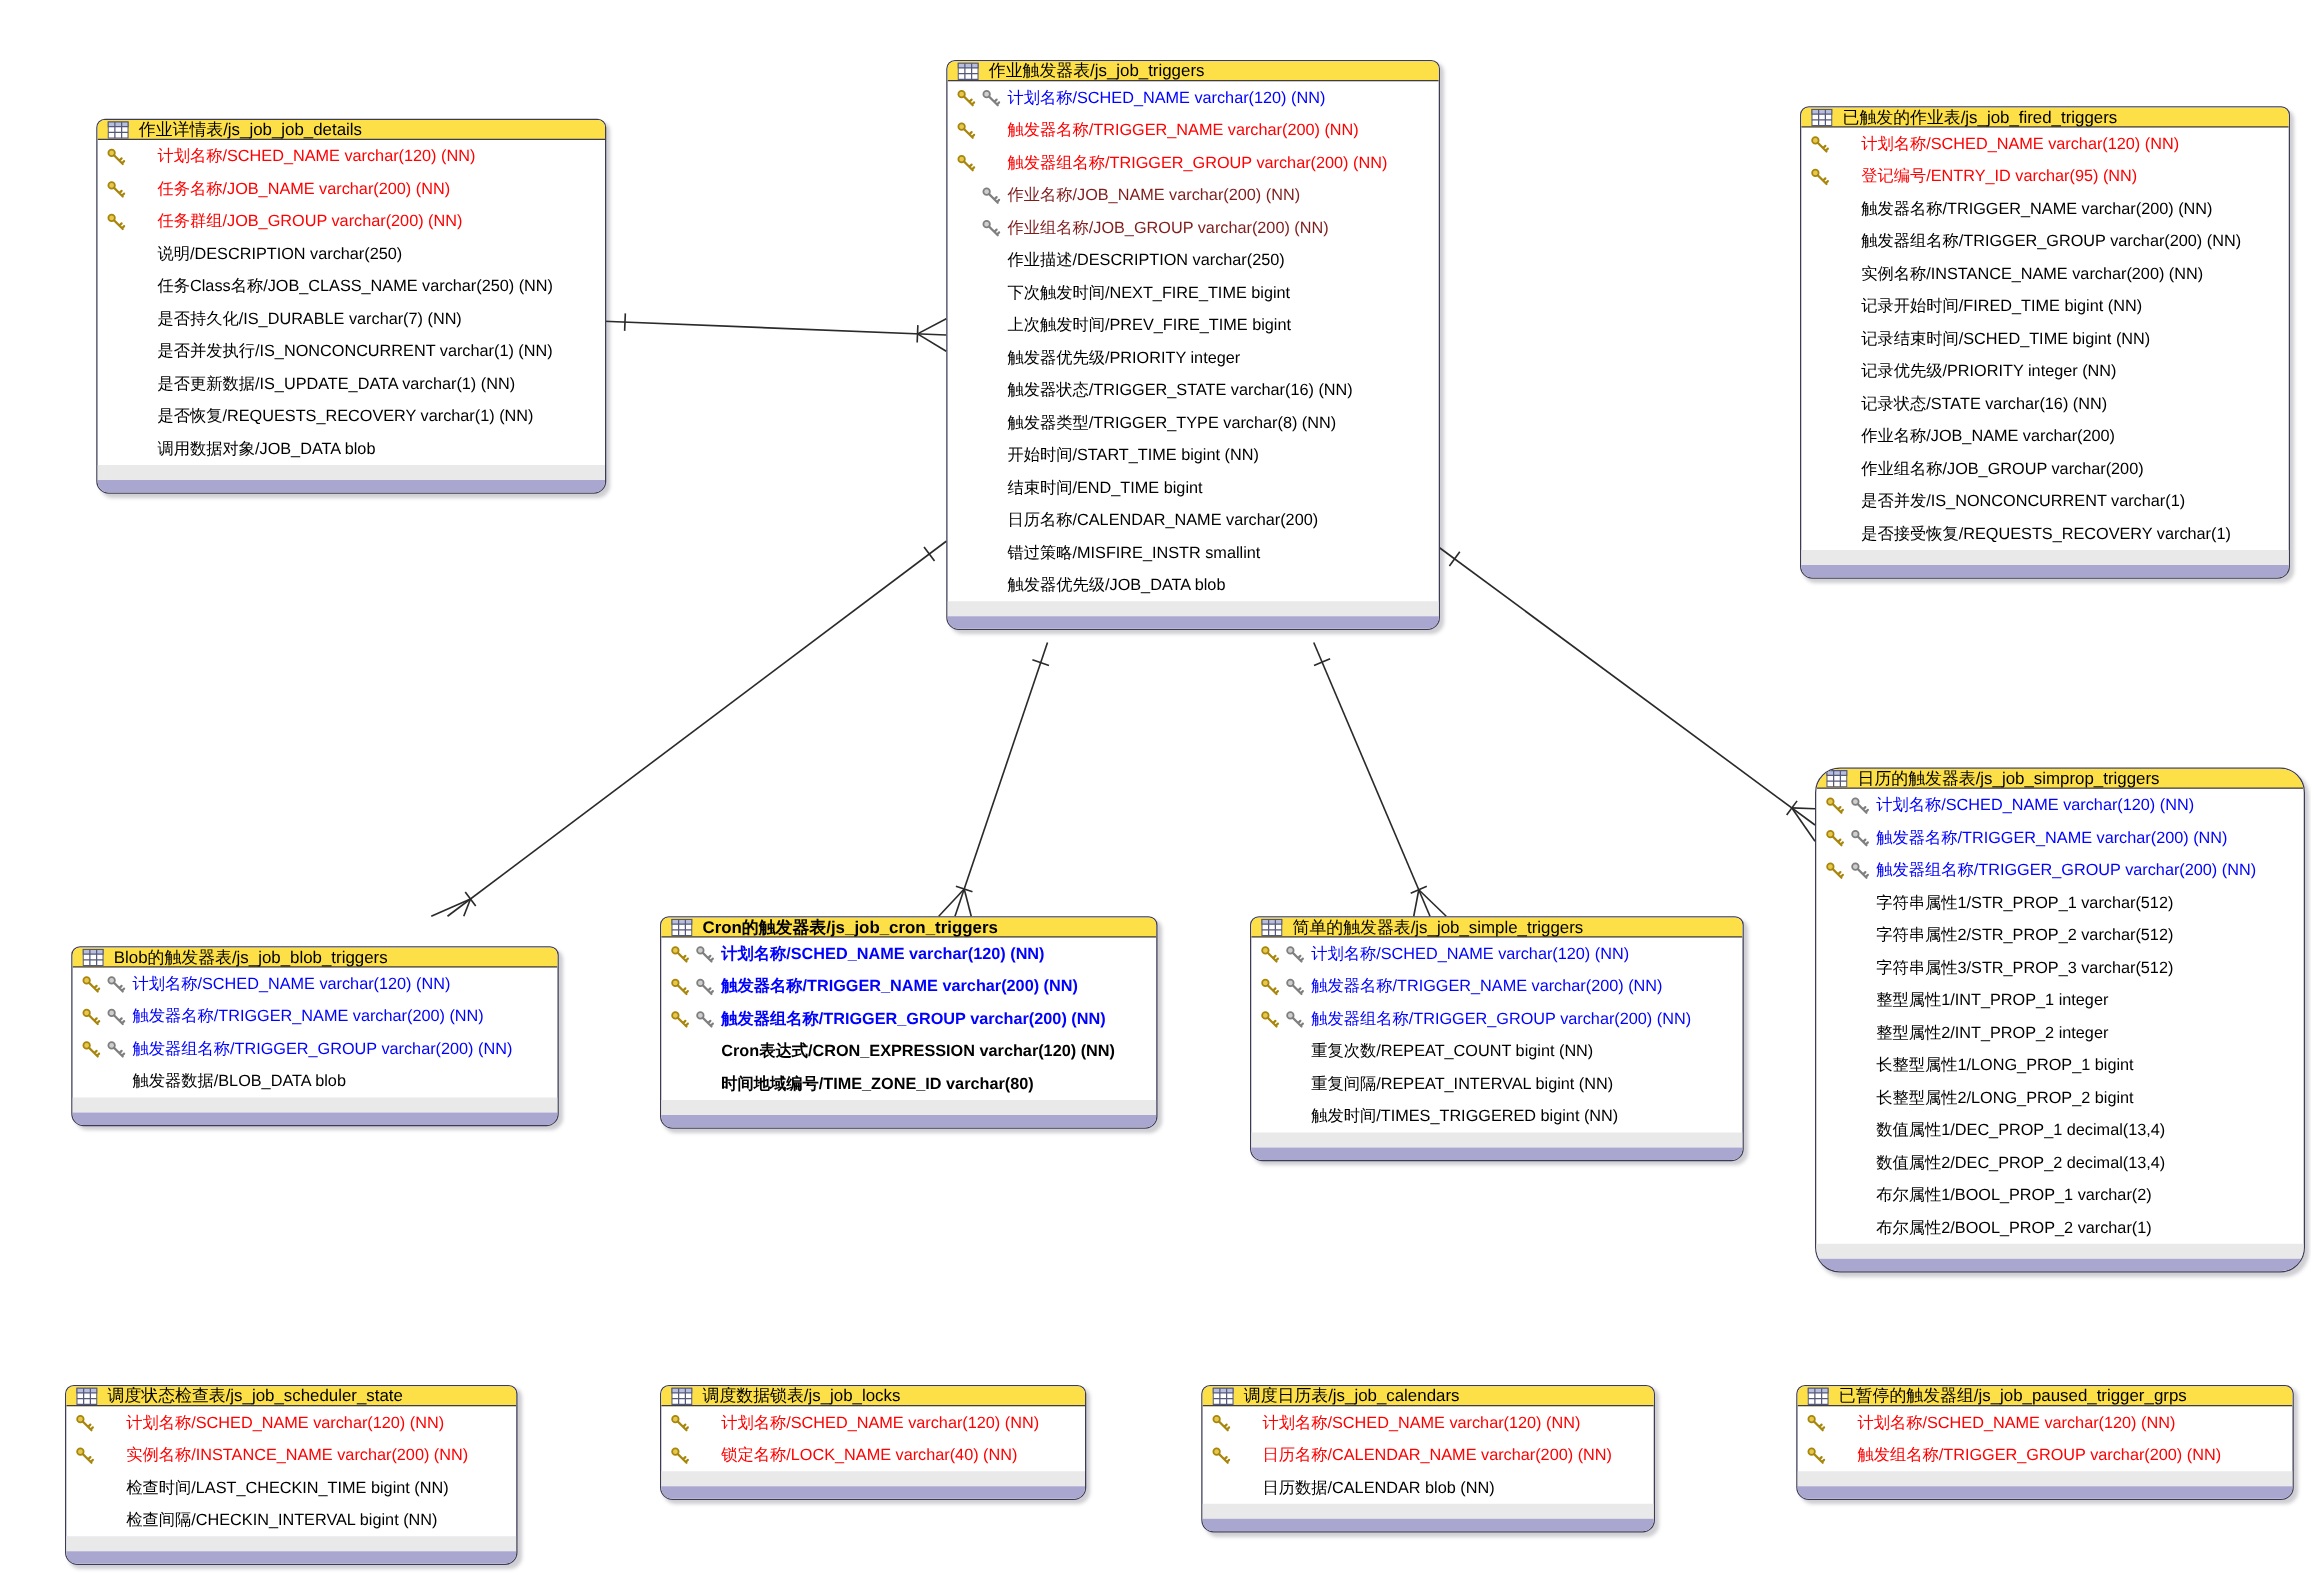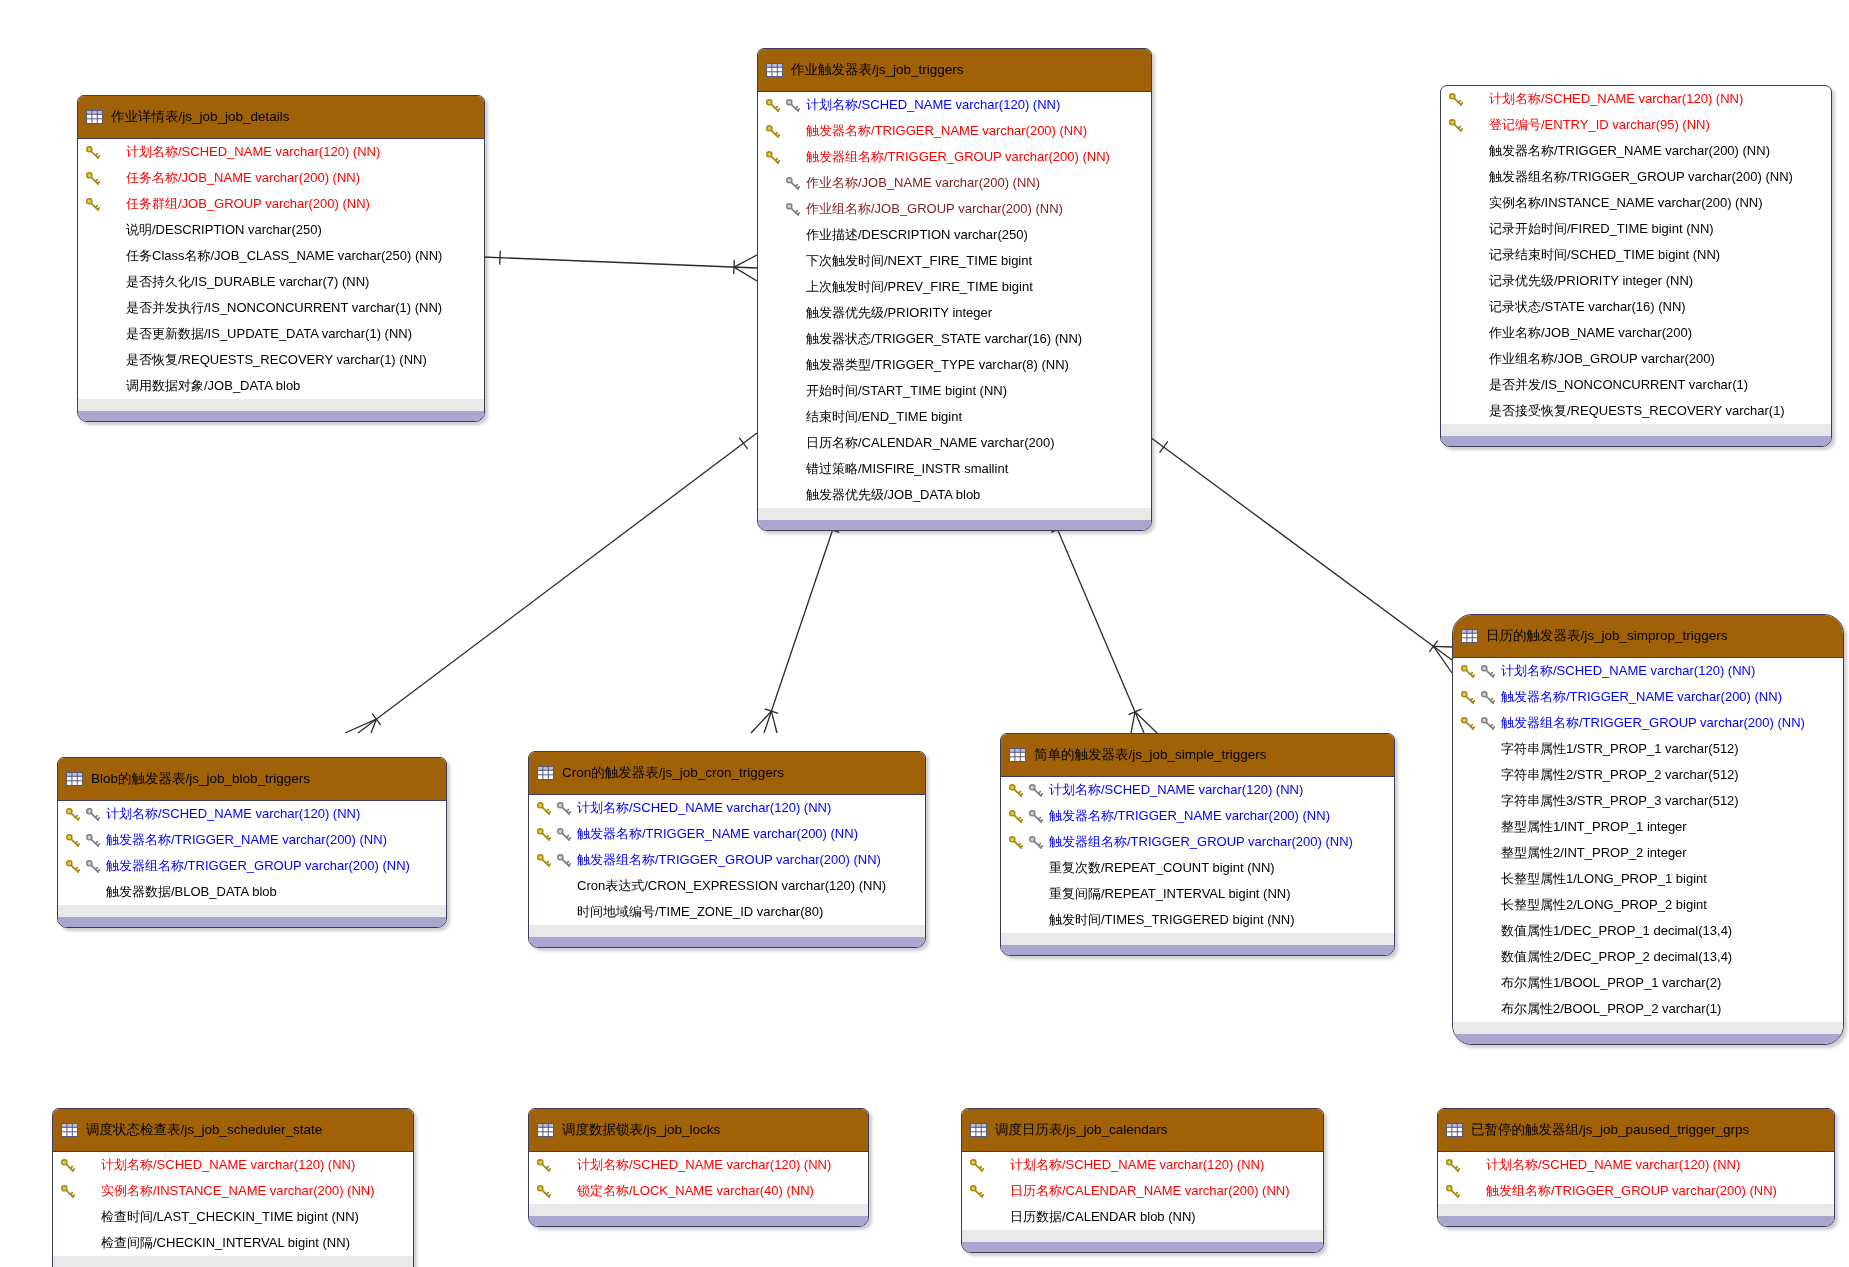--- a/index.html
+++ b/index.html
@@ -8,21 +8,21 @@
     font-family:"Liberation Sans","DejaVu Sans",sans-serif;
   }
   #rel-svg{position:absolute;left:0;top:0;width:1849px;height:1267px;z-index:0;}
   .er-table{
     position:absolute;z-index:1;background:#ffffff;
     border:1.5px solid #3d3c55;border-radius:7px 7px 10px 10px;
     box-shadow:3px 3px 3px rgba(60,60,80,0.25);
     overflow:hidden;
   }
   .er-header{
-    height:43px;background:#a16207;border-bottom:1.5px solid #3d3c55;
+    height:16px;background:#fde047;border-bottom:1.5px solid #3d3c55;
     display:flex;align-items:center;padding-left:8px;box-sizing:border-box;
   }
   .er-header .icon{display:inline-flex;margin-right:8px;}
   .er-title{font-size:13.5px;color:#000;white-space:nowrap;}
   .er-row{
     height:26px;display:flex;align-items:center;position:relative;
     font-size:13px;white-space:nowrap;
   }
   .kslot{position:absolute;top:5.5px;width:16px;height:16px;display:inline-flex;}
   .kslot.s1{left:7px;}
@@ -220,20 +220,30 @@
       <div class="er-row">
         <span class="ftext f-plain">错过策略/MISFIRE_INSTR smallint</span>
       </div>
       <div class="er-row">
         <span class="ftext f-plain">触发器优先级/JOB_DATA blob</span>
       </div>
       <div class="er-footer-gray"></div>
       <div class="er-footer-lav"></div>
     </div>
     <div class="er-table" style="left: 1440px; top: 85px; width: 390px;">
+      <div class="er-header">
+        <span class="icon">
+          <svg viewBox="0 0 17 14" width="17" height="14">
+            <rect x="0.5" y="0.5" width="16" height="13" fill="#ffffff" stroke="#55597a"></rect>
+            <rect x="0.5" y="0.5" width="16" height="3.8" fill="#b9bedd" stroke="#55597a"></rect>
+            <path d="M5.9 0.5 V13.5 M11.3 0.5 V13.5 M0.5 8.8 H16.5" stroke="#55597a" fill="none"></path>
+          </svg>
+        </span>
+        <span class="er-title">已触发的作业表/js_job_fired_triggers</span>
+      </div>
       <div class="er-row">
         <span class="kslot s1">
           <svg viewBox="0 0 16 16" width="16" height="16">
             <circle cx="4.3" cy="4.3" r="2.6" fill="#e7c84f" stroke="#a8860b" stroke-width="1.4"></circle>
             <path d="M6.3 6.3 L13.2 13.2 M10.5 10.5 L12.3 8.7 M12.6 12.6 L14.3 10.9" stroke="#a8860b" stroke-width="1.7" fill="none" stroke-linecap="round"></path>
           </svg>
         </span>
         <span class="ftext f-pk">计划名称/SCHED_NAME varchar(120) (NN)</span>
       </div>
       <div class="er-row">
@@ -336,21 +346,21 @@
           </svg>
         </span>
         <span class="ftext f-pkfk">触发器组名称/TRIGGER_GROUP varchar(200) (NN)</span>
       </div>
       <div class="er-row">
         <span class="ftext f-plain">触发器数据/BLOB_DATA blob</span>
       </div>
       <div class="er-footer-gray"></div>
       <div class="er-footer-lav"></div>
     </div>
-    <div class="er-table" style="left: 528px; top: 751px; width: 396px;">
+    <div class="er-table" style="left: 528px; top: 733px; width: 396px; font-weight: bold;">
       <div class="er-header">
         <span class="icon">
           <svg viewBox="0 0 17 14" width="17" height="14">
             <rect x="0.5" y="0.5" width="16" height="13" fill="#ffffff" stroke="#55597a"></rect>
             <rect x="0.5" y="0.5" width="16" height="3.8" fill="#b9bedd" stroke="#55597a"></rect>
             <path d="M5.9 0.5 V13.5 M11.3 0.5 V13.5 M0.5 8.8 H16.5" stroke="#55597a" fill="none"></path>
           </svg>
         </span>
         <span class="er-title">Cron的触发器表/js_job_cron_triggers</span>
       </div>

